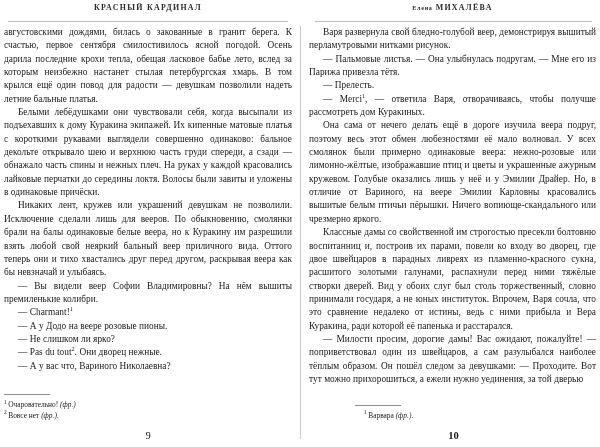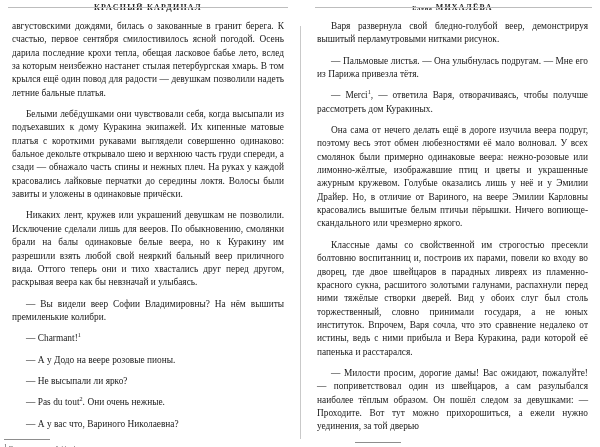--- a/index.html
+++ b/index.html
@@ -77,21 +77,21 @@
   }
   .page-left .runhead-rule  { left: 4px;  right: 4px; }
   .page-right .runhead-rule { left: 6px;  right: 4px; }
 
   
   .body-col {
     flex: 1 1 auto;
     position: relative;
   }
   p.para {
-    margin: 8px;
+    margin: 0;
     font-size: 9.35px;
     line-height: 13.35px;
     text-align: justify;
     text-indent: 14px;
     text-justify: inter-word;
     word-spacing: 0.1px;
     -webkit-hyphens: manual;
     hyphens: manual;
   }
   p.cont {
@@ -168,22 +168,22 @@
       <div class="runhead-rule"></div>
     </div>
 
     <div class="body-col">
       <p class="para cont">августовскими дождями, билась о закованные в гранит берега. К счастью, первое сентября смилостивилось ясной погодой. Осень дарила последние крохи тепла, обещая ласковое бабье лето, вслед за которым неизбежно настанет стылая петербургская хмарь. В том крылся ещё один повод для радости — девушкам позволили надеть летние бальные платья.</p>
       <p class="para">Белыми лебёдушками они чувствовали себя, когда высыпали из подъехавших к дому Куракина экипажей. Их кипенные матовые платья с короткими рукавами выглядели совершенно одинаково: бальное декольте открывало шею и верхнюю часть груди спереди, а сзади — обнажало часть спины и нежных плеч. На руках у каждой красовались лайковые перчатки до середины локтя. Волосы были завиты и уложены в одинаковые причёски.</p>
       <p class="para">Никаких лент, кружев или украшений девушкам не позволили. Исключение сделали лишь для вееров. По обыкновению, смолянки брали на балы одинаковые белые веера, но к Куракину им разрешили взять любой свой неяркий бальный веер приличного вида. Оттого теперь они и тихо хвастались друг перед другом, раскрывая веера как бы невзначай и улыбаясь.</p>
       <p class="para dlg">— Вы видели веер Софии Владимировны? На нём вышиты премиленькие колибри.</p>
       <p class="para dlg"><span>— Charmant!</span><sup class="fn">1</sup></p>
       <p class="para dlg">— А у Додо на веере розовые пионы.</p>
-      <p class="para dlg">— Не высыпали ли ярко?</p>
-      <p class="para dlg"><span>— Pas du tout</span><sup class="fn">2</sup><span>. Они очень нежные.</span></p>
+      <p class="para dlg">— Не слишком ли ярко?</p>
+      <p class="para dlg"><span>— Pas du tout</span><sup class="fn">2</sup><span>. Они дворец нежные.</span></p>
       <p class="para dlg">— А у вас что, Вариного Николаевна?</p>
     </div>
 
     <div class="footnotes">
       <div class="fn-rule"></div>
       <p class="fn-line"><sup>1</sup><span>Очаровательно! </span><i class="ital">(фр.)</i></p>
       <p class="fn-line"><sup>2</sup><span>Вовсе нет </span><i class="ital">(фр.)</i><span>.</span></p>
     </div>
 
     <div class="folio">9</div>
@@ -192,20 +192,21 @@
   <div class="page page-right">
 
     <div class="runhead">
       <div class="runhead-text"><span class="smallcaps">Елена</span>&nbsp;<span class="caps">МИХАЛЁВА</span></div>
       <div class="runhead-rule"></div>
     </div>
 
     <div class="body-col">
       <p class="para">Варя развернула свой бледно-голубой веер, демонстрируя вышитый перламутровыми нитками рисунок.</p>
       <p class="para dlg">— Пальмовые листья. — Она улыбнулась подругам. — Мне его из Парижа привезла тётя.</p>
+      <p class="para dlg">— Прелесть.</p>
       <p class="para dlg"><span>— Merci</span><sup class="fn">1</sup><span>, — ответила Варя, отворачиваясь, чтобы получше рассмотреть дом Куракиных.</span></p>
       <p class="para">Она сама от нечего делать ещё в дороге изучила веера подруг, поэтому весь этот обмен любезностями её мало волновал. У всех смолянок были примерно одинаковые веера: нежно-розовые или лимонно-жёлтые, изображавшие птиц и цветы и украшенные ажурным кружевом. Голубые оказались лишь у неё и у Эмилии Драйер. Но, в отличие от Вариного, на веере Эмилии Карловны красовались вышитые белым птичьи пёрышки. Ничего вопиюще-скандального или чрезмерно яркого.</p>
       <p class="para">Классные дамы со свойственной им строгостью пресекли болтовню воспитанниц и, построив их парами, повели ко входу во дворец, где двое швейцаров в парадных ливреях из пламенно-красного сукна, расшитого золотыми галунами, распахнули перед ними тяжёлые створки дверей. Вид у обоих слуг был столь торжественный, словно принимали государя, а не юных институток. Впрочем, Варя сочла, что это сравнение недалеко от истины, ведь с ними прибыла и Вера Куракина, ради которой её папенька и расстарался.</p>
       <p class="para dlg">— Милости просим, дорогие дамы! Вас ожидают, пожалуйте! — поприветствовал один из швейцаров, а сам разулыбался наиболее тёплым образом. Он пошёл следом за девушками: — Проходите. Вот тут можно прихорошиться, а ежели нужно уединения, за той дверью</p>
     </div>
 
     <div class="footnotes">
       <div class="fn-rule"></div>
       <p class="fn-line"><sup>1</sup><span>Варвара </span><i class="ital">(фр.)</i><span>.</span></p>
     </div>

